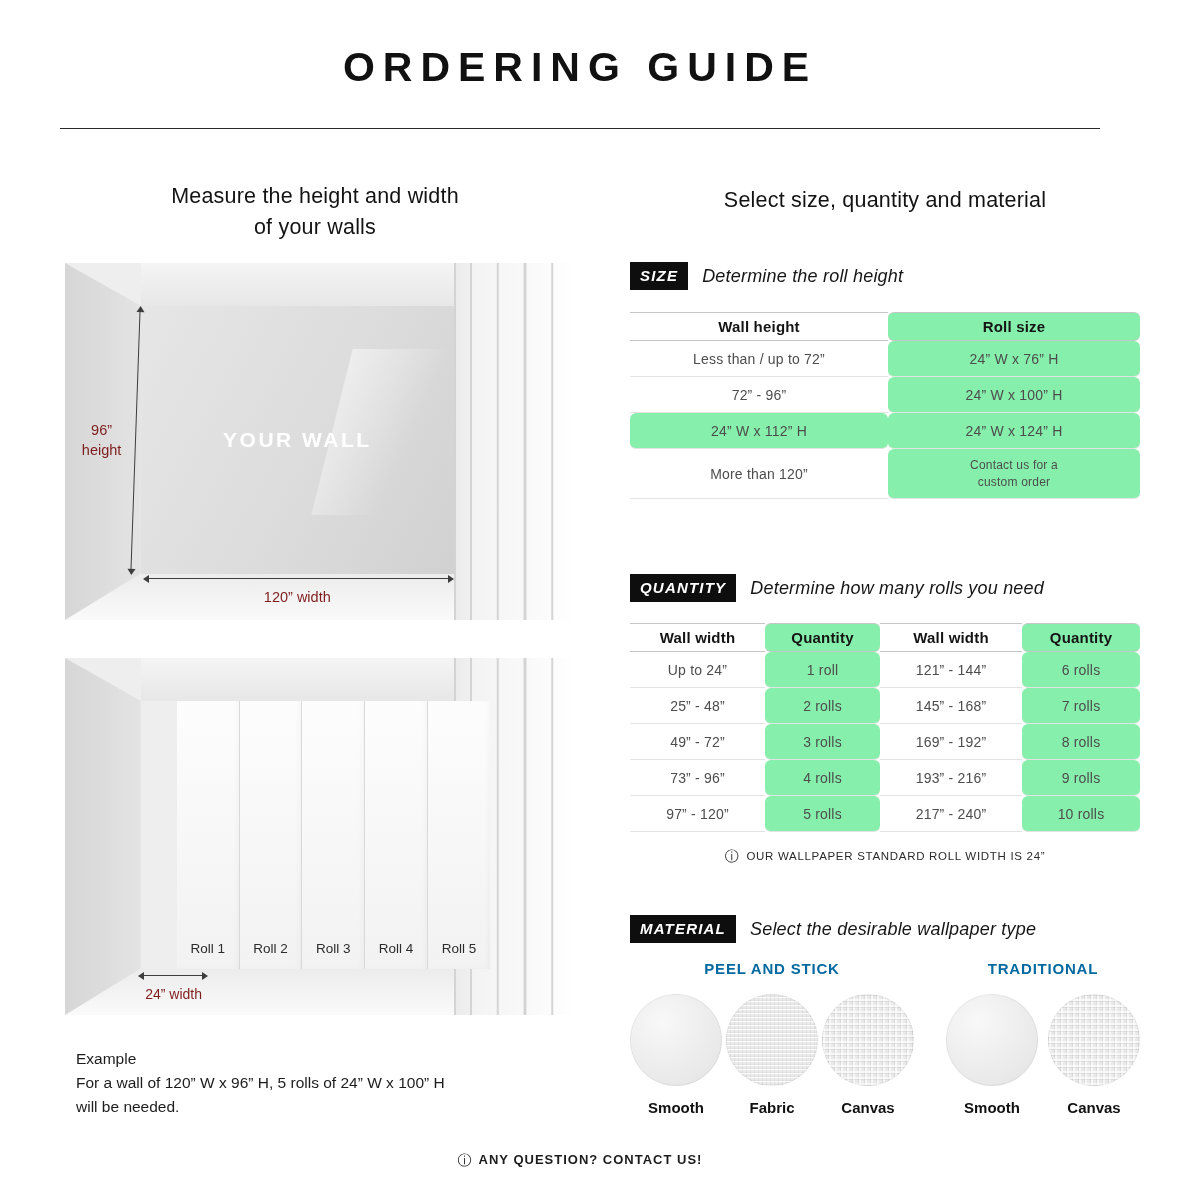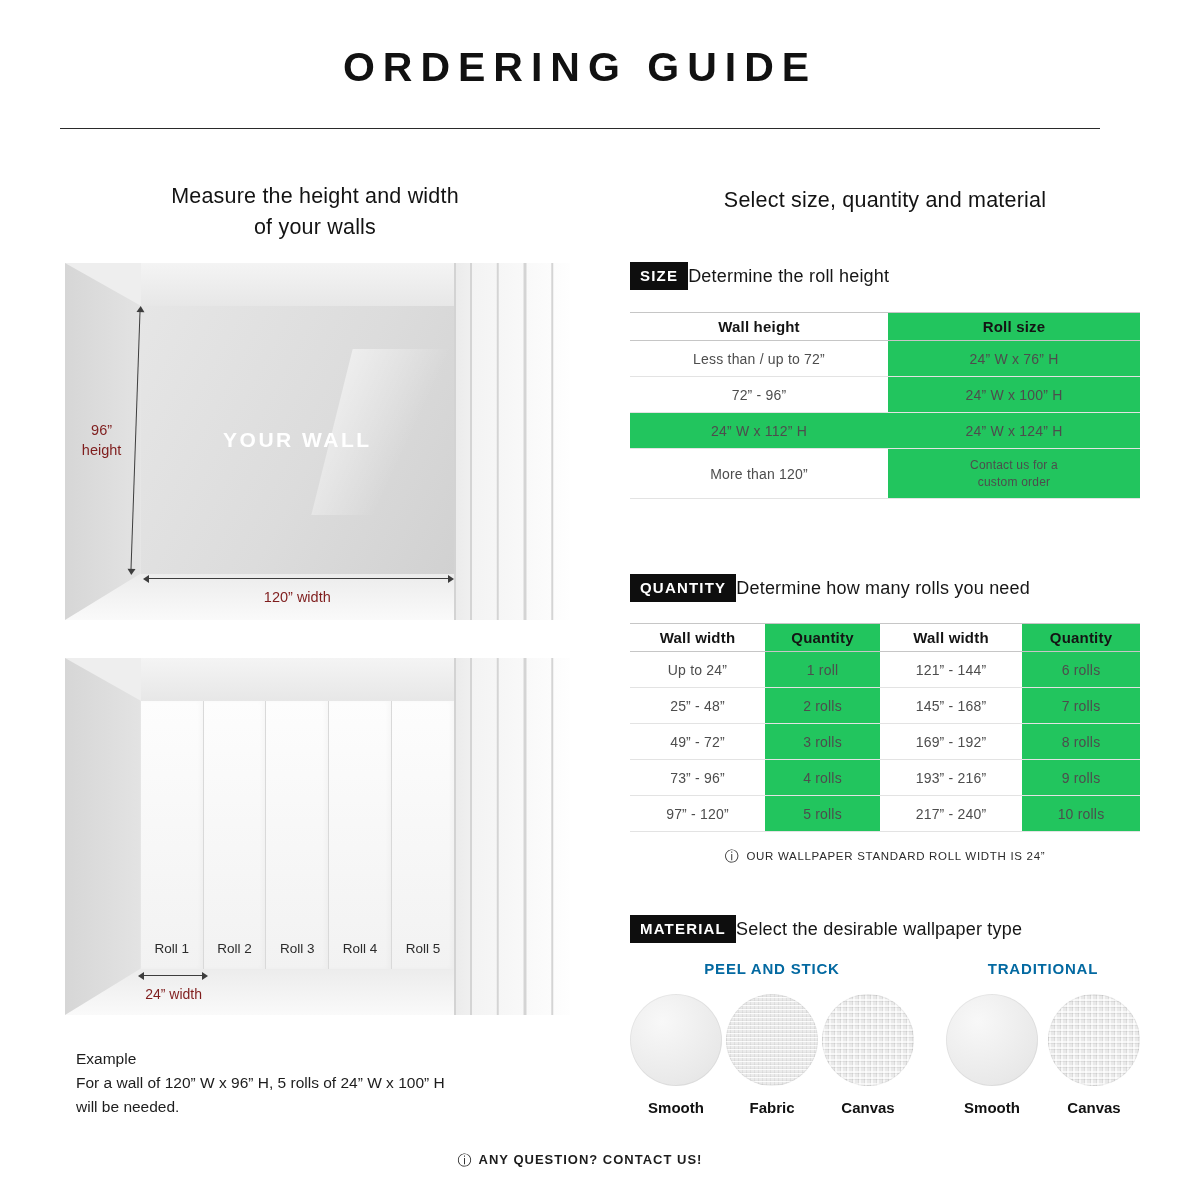--- a/index.html
+++ b/index.html
@@ -41,21 +41,21 @@
 
   .rm-back { position:absolute; left:15%; top:12%; width:62%; height:75%;
              background:linear-gradient(118deg,#e6e6e6,#dcdcdc 55%,#d1d1d1);
              display:flex; align-items:center; justify-content:center; }
   .rm-back:not(.panels)::after { content:""; position:absolute; right:5%; top:16%; width:34%; height:62%;
              background:linear-gradient(102deg, rgba(255,255,255,.5), rgba(255,255,255,0) 70%);
              transform:skewX(-14deg); }
   .wall-text { color:#ffffff; font-weight:bold; font-size:21px; letter-spacing:2.5px; }
 
   
-  .rm-back.panels { background:#f6f6f6; display:flex; align-items:stretch; justify-content:flex-start; }
+  .rm-back.panels { background:#f6f6f6; display:flex; align-items:stretch; justify-content:flex-start;margin-left:36px; }
   .panel { flex:1; position:relative; background:linear-gradient(#fdfdfd,#f2f2f2);
            border-right:1px solid #d9d9d9; display:flex; align-items:flex-end; justify-content:center;
            box-shadow:inset -3px 0 4px rgba(0,0,0,.025); }
   .panel:last-child { border-right:none; }
   .roll-label { margin-bottom:13px; font-size:13.5px; color:#2c2c2c; }
 
   
   .dim { position:absolute; background:#3d3d3d; }
   .dim-v { left:13.8%; top:13.5%; width:1px; height:72.5%; transform:rotate(2deg); }
   .dim-v::before, .dim-v::after { content:""; position:absolute; left:-3.5px; width:0; height:0;
@@ -75,35 +75,35 @@
   .lab-height { left:1.5%; top:44%; width:11.5%; text-align:center; font-size:14.5px; }
   .lab-height span { display:block; line-height:1.4; }
   .lab-width1 { left:15%; top:91.4%; width:62%; text-align:center; font-size:14.5px; }
   .lab-width2 { left:11.5%; top:91.8%; width:20%; text-align:center; font-size:14px; }
 
   
   .example { position:absolute; left:76px; top:1047px; width:490px; font-size:15.5px; color:#1d1d1d; }
   .ex-line { line-height:1.55; }
 
   
-  .sec-head { position:absolute; left:630px; display:flex; align-items:center; gap:0; }
+  .sec-head { position:absolute; left:630px; display:flex; align-items:center; gap:14px;font-style:italic; }
   .sh-size { top:262px; } .sh-qty { top:574px; } .sh-mat { top:915px; }
   .chip { background:#0e0e0e; color:#ffffff; font-size:15px; font-weight:bold;
           letter-spacing:1.2px; padding:5px 10px 6px; }
   .sec-desc { font-size:18px; font-weight:500; color:#161616; letter-spacing:.2px; }
 
   .tbl { position:absolute; left:630px; display:grid; }
   .size-tbl { top:312px; width:510px; grid-template-columns:258px 252px; }
   .qty-tbl  { top:623px; width:510px; grid-template-columns:135px 115px 142px 118px; }
   .cell { display:flex; align-items:center; justify-content:center; height:36px;
           font-size:14px; color:#4d4d4d; letter-spacing:.2px; border-bottom:1px solid #e3e3e3;
           background:#fff; text-align:center; }
   .cell.head { height:29px; font-weight:bold; font-size:15px; color:#141414;
                border-top:1px solid #c6c6c6; border-bottom:1px solid #c6c6c6; }
-  .cell.shade { background:#22c55e; }
+  .cell.shade { background:#86efac;border-radius:6px; }
   .cell.tall { height:50px; }
   .wrap-narrow { display:inline-block; width:118px; font-size:12px; line-height:1.35; text-align:center; }
 
   .roll-note { position:absolute; left:630px; top:849px; width:510px;
                display:flex; justify-content:center; align-items:center; gap:7px;
                font-size:11.5px; letter-spacing:.7px; color:#2b2b2b; font-weight:500; }
   .info-icon { font-size:14px; color:#1c1c1c; line-height:1; }
 
   
   .mat-groups { position:absolute; left:630px; top:960px; width:510px; display:flex; justify-content:space-between; }

